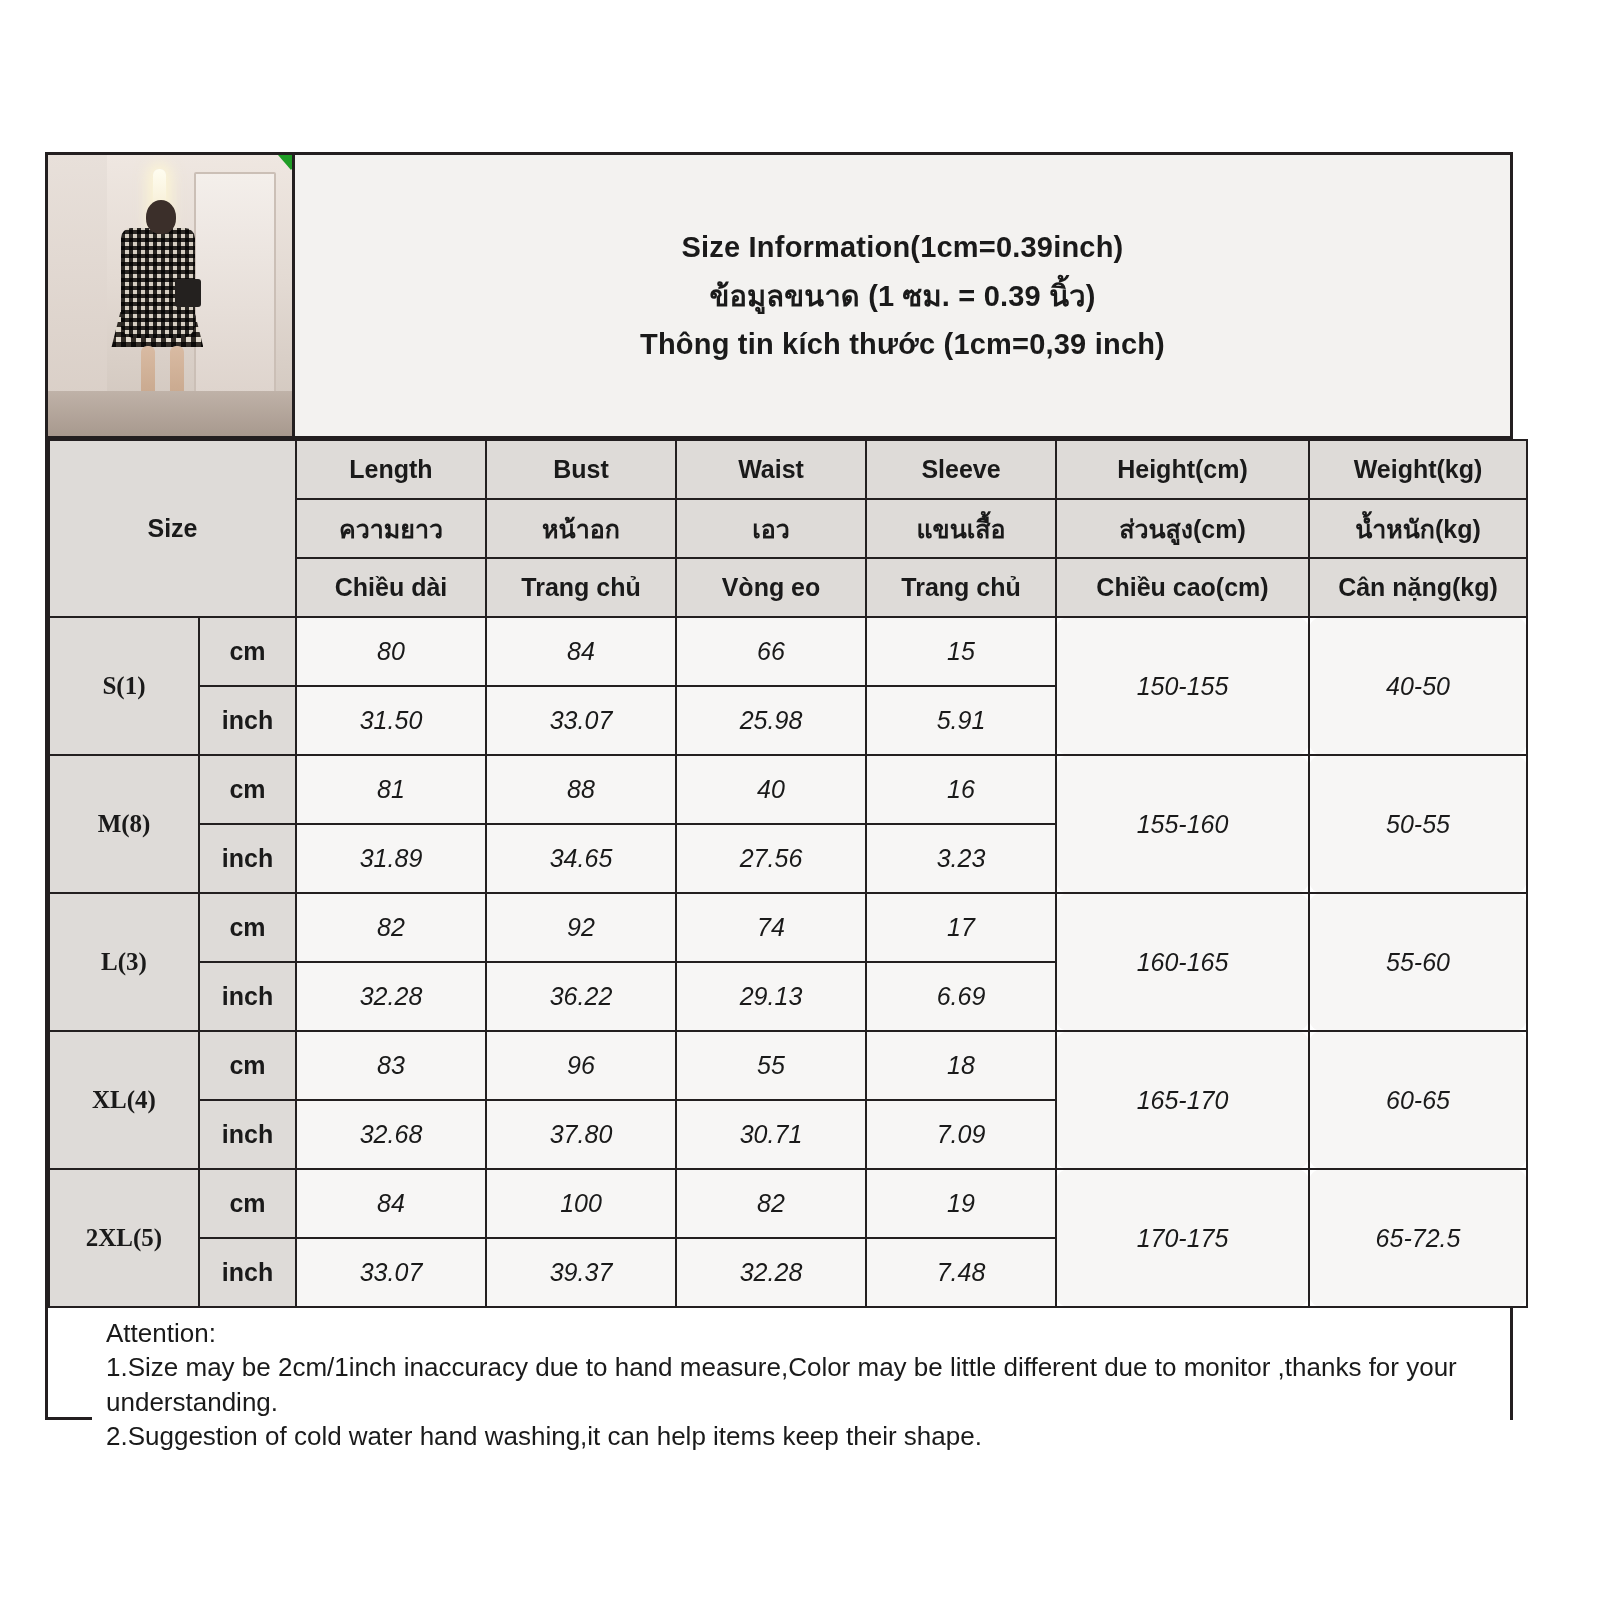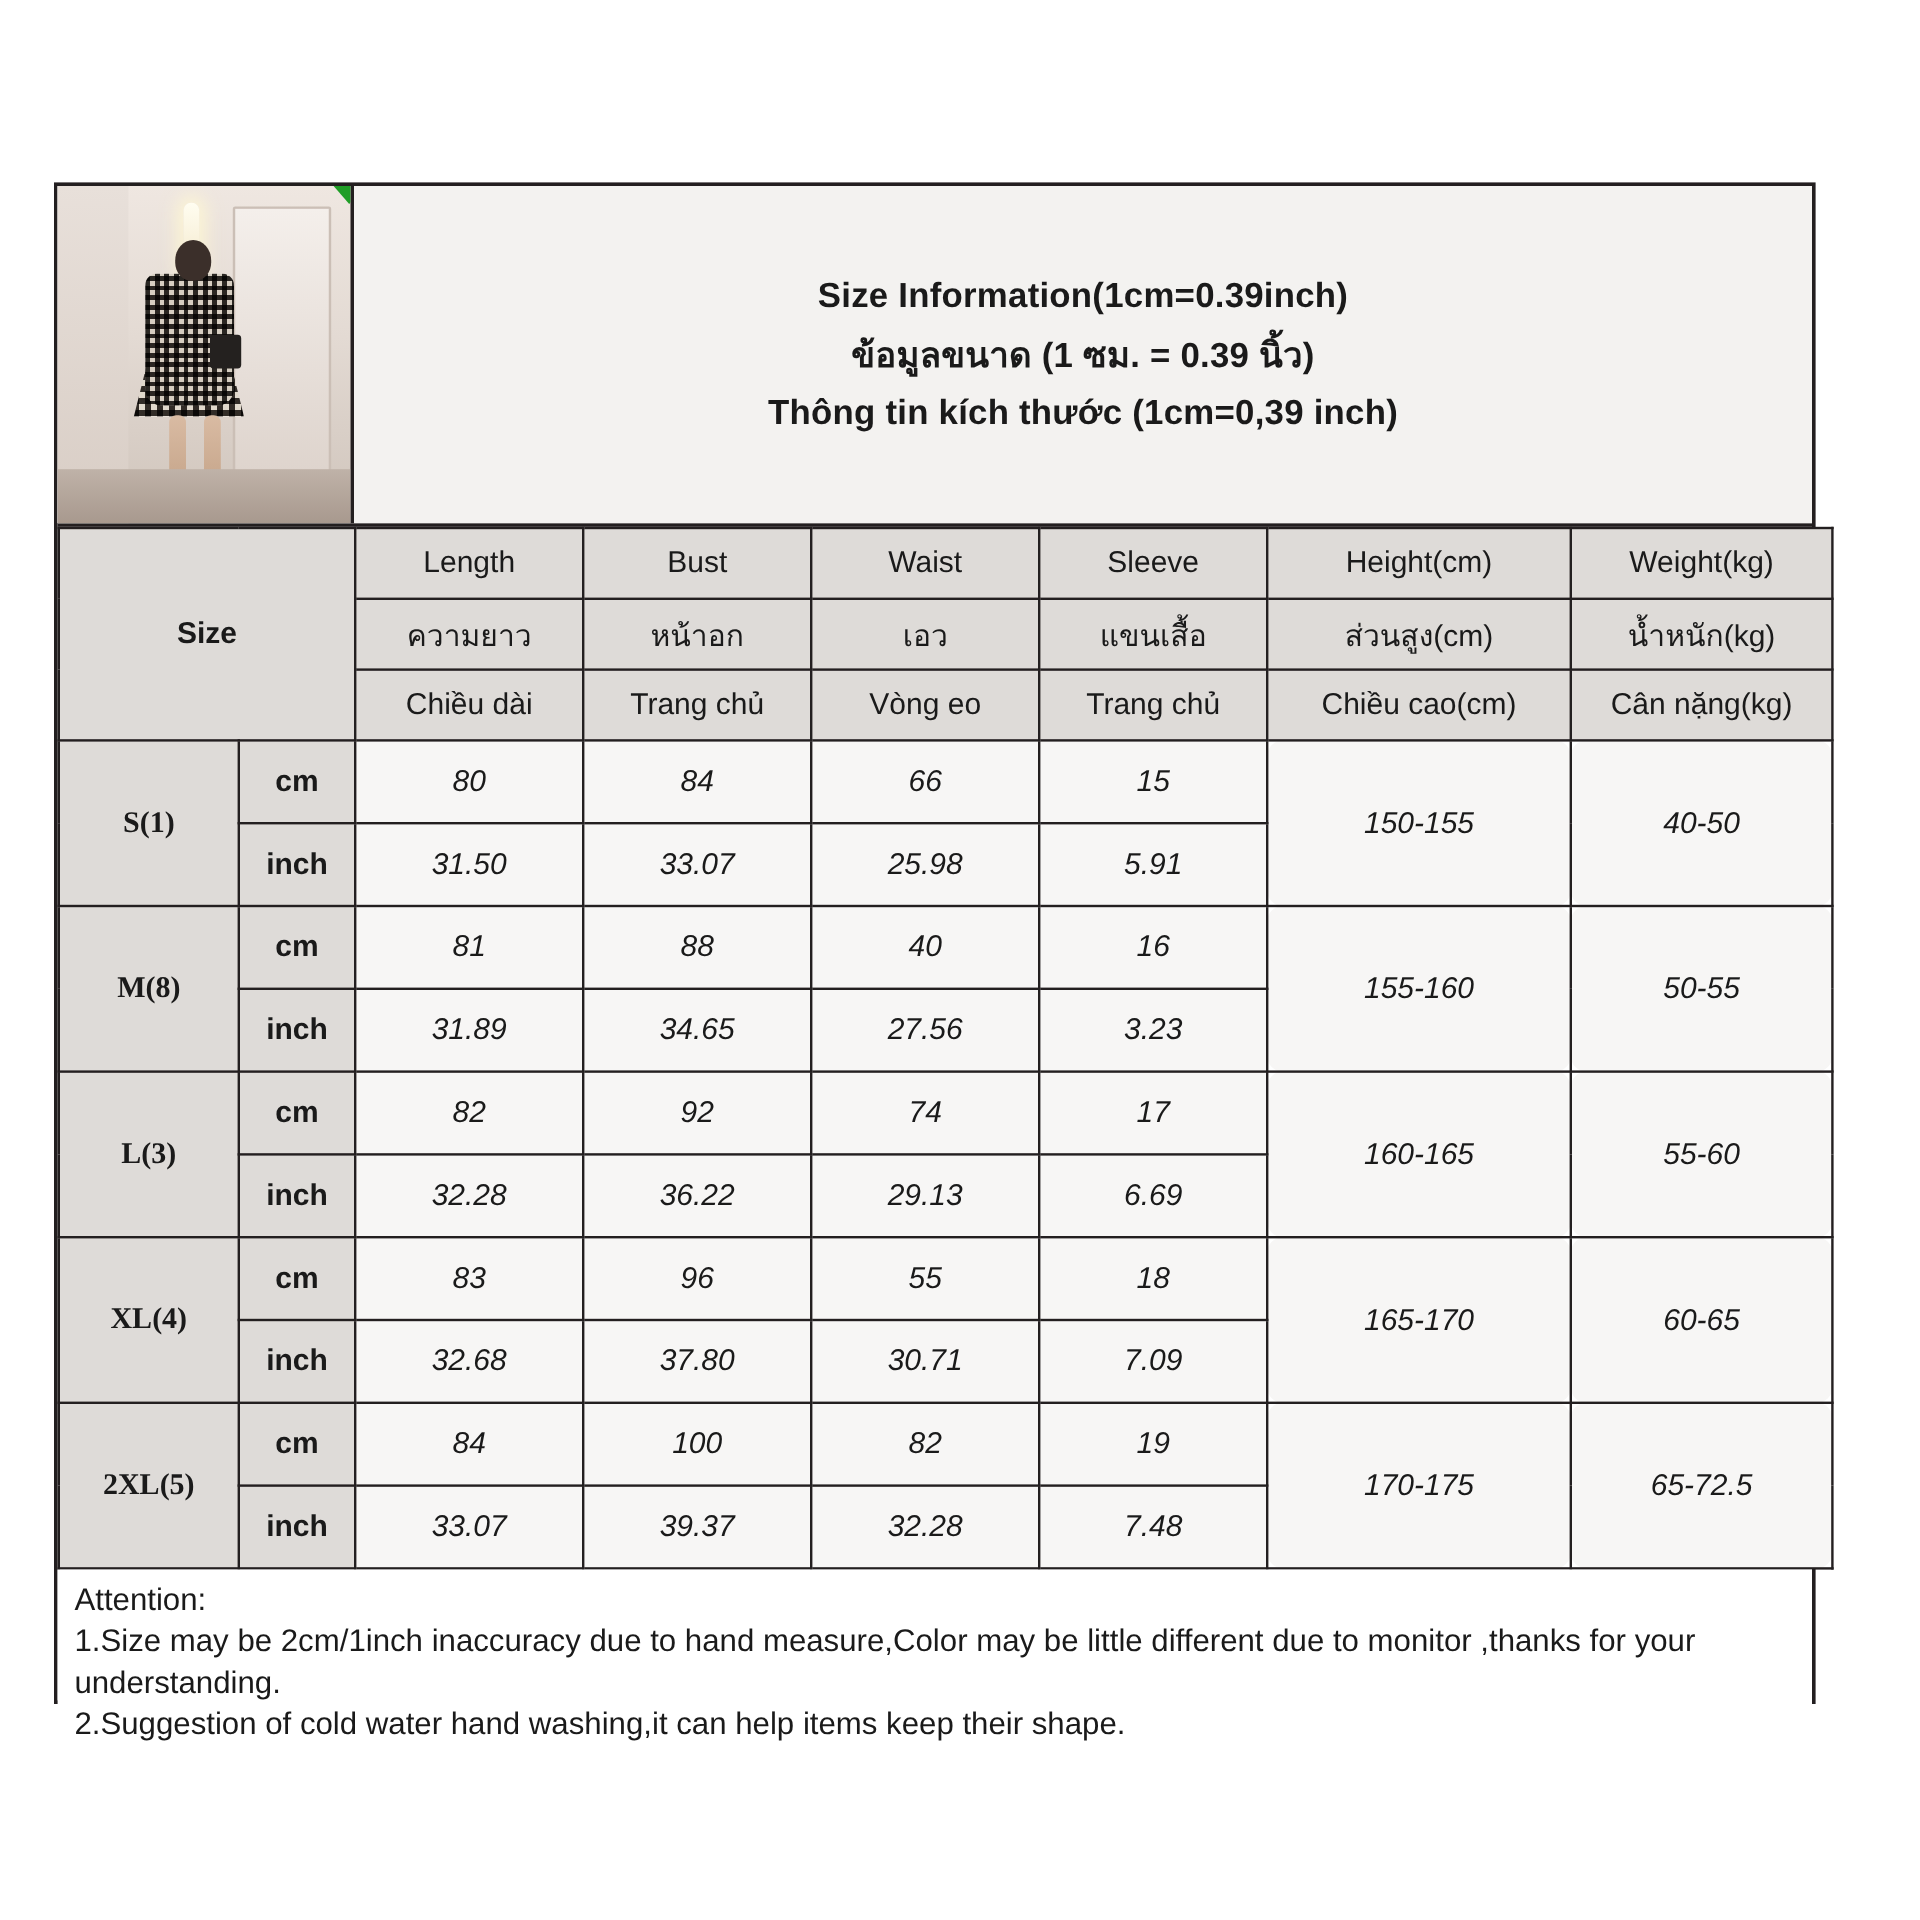--- a/index.html
+++ b/index.html
@@ -143,21 +143,21 @@
     padding: 0;
   }
   .col-size   { width: 150px; }
   .col-unit   { width: 97px; }
   .col-m      { width: 190px; }
   .col-h      { width: 253px; }
   .col-w      { width: 218px; }
 
   .hdr {
     background: #dedbd8 !important;
-    font-weight: normal;
+    font-weight: bold;
     height: 57px;
   }
   .hdr-size {
     background: #dedbd8 !important;
     font-weight: bold;
     font-size: 40px;
   }
   .unit-cell {
     background: #dedbd8 !important;
     font-weight: bold;
@@ -172,20 +172,21 @@
   .val { height: 67px; font-style: italic; }
   .hw-val { font-size: 25px; border-radius: 13px; }
 
   
   .attention {
     padding: 8px 14px 10px 14px;
     font-size: 26px;
     line-height: 1.32;
     color: #1a1a1a;
     background: #fff;
+    margin-left: 44px;
   }
   .attention div { white-space: pre-wrap; }
 </style>
 </head>
 <body>
 
 <div class="page">
 
   <div class="header-band">
     <div class="photo-cell">

